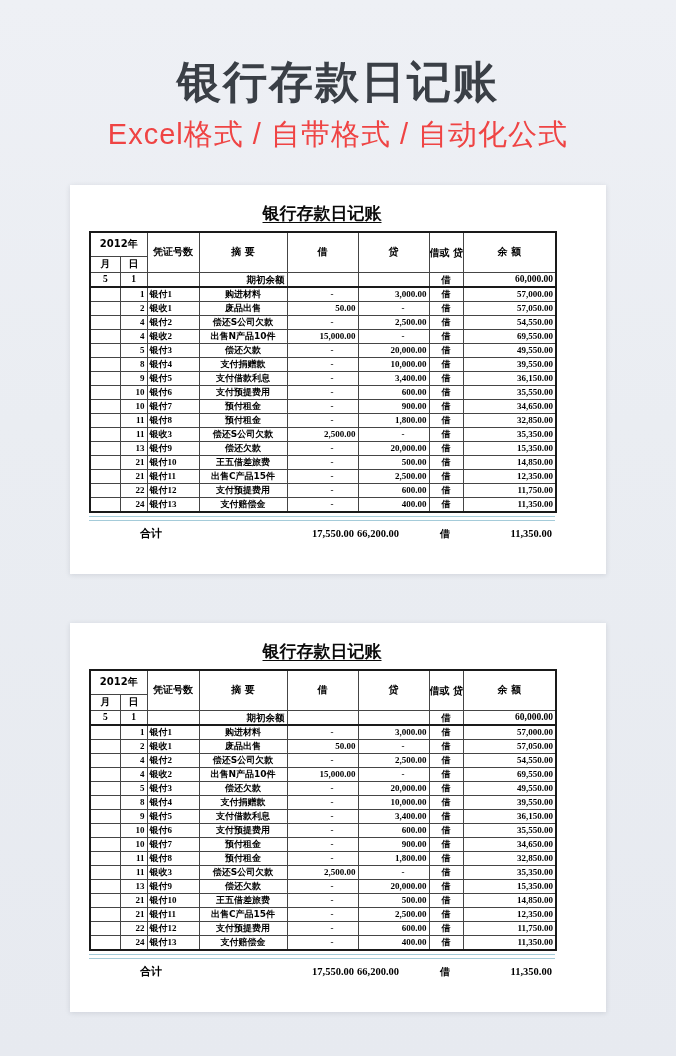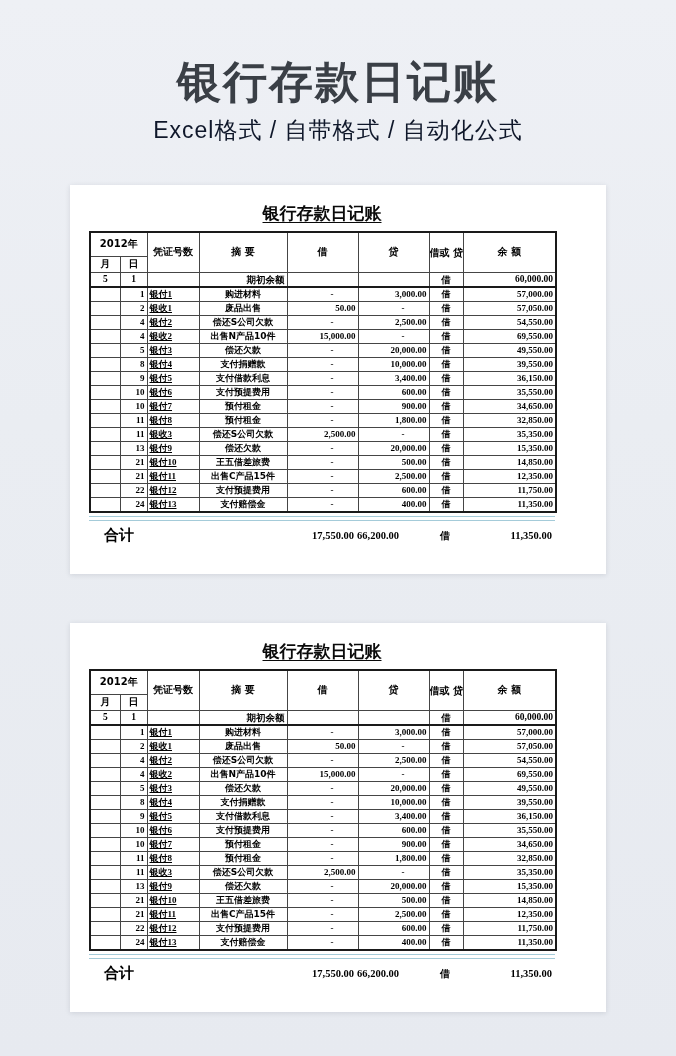--- a/index.html
+++ b/index.html
@@ -8,21 +8,21 @@
     width:676px; height:1056px; overflow:hidden; position:relative;
     background:linear-gradient(180deg,#eef0f5 0%,#eaedf2 40%,#e7eaf0 100%);
     font-family:"Liberation Sans","DejaVu Sans",sans-serif;
   }
   
   .hero { padding-top:56px; text-align:center; }
   .hero-title {
     margin:0; font-size:44px; font-weight:700; color:#3a3f46;
     letter-spacing:2px; line-height:1.2;
   }
-  .hero-subtitle { margin:6px 16px 0; font-size:23px; color:#0f172a; letter-spacing:1px; }
+  .hero-subtitle { margin:6px 16px 0; font-size:29px; color:#ef4444; letter-spacing:1px; }
   
   .card {
     position:absolute; left:70px; width:536px; height:389px; background:#ffffff;
     box-shadow:0 1px 5px rgba(50,60,80,.14);
   }
   .card-1 { top:185px; }
   .card-2 { top:623px; }
   .sheet { padding-left:19px; }
   .sheet-title {
     width:466px; margin:17px 0 6px; text-align:center;
@@ -48,38 +48,38 @@
   .h-year { border-bottom:1px solid #454545 !important; }
   .h-month,.h-day,.h-voucher,.h-summary,.h-debit,.h-credit,.h-dc,.h-balance
     { border-bottom:3px solid #ea7418; }
   .h-dc { white-space:pre-line; line-height:1.15; font-size:9.5px; }
   .h-balance, .c-balance { border-left:3px double #1a1a1a; }
   .journal tbody td { height:14px; line-height:13px; font-size:9px; font-weight:700; }
   tr.opening td { height:15px; font-size:9.5px; border-bottom:2px solid #1a1a1a; }
   tr.opening .c-summary { text-align:right; }
   .c-month { text-align:center; }
   .c-day { text-align:right; padding-right:2px; }
-  .c-voucher { text-align:left;text-decoration:underline; }
+  .c-voucher { text-align:left; }
   .c-summary { text-align:center; font-family:"DejaVu Sans","Liberation Sans",sans-serif; font-size:8.5px; }
   .c-amount, .c-balance { text-align:right; padding-right:3px; }
   .c-dc { text-align:center; font-family:"DejaVu Sans","Liberation Sans",sans-serif; font-size:9px; }
   td.dash { padding-right:24px; }
   tr.opening .center { text-align:center; }
   
   .blue-rule {
     width:466px; height:5px; margin-top:3px;
     border-top:1px solid #a4cbd9; border-bottom:1px solid #a4cbd9;
   }
   .total-row {
     display:flex; width:466px; margin-top:5px; align-items:center;
     font-family:"Liberation Serif","DejaVu Serif",serif;
     font-weight:700; font-size:10.5px; color:#000;
   }
   .t-label { width:109px; padding-left:15px;
-    font-family:Liberation Serif, serif; font-size:15px; }
+    font-family:Liberation Serif, serif; font-size:11px;text-align:center; }
   .t-spacer { width:88px; }
   .t-debit { width:71px; text-align:right; padding-right:3px; }
   .t-credit { width:71px; padding-right:3px; }
   .t-dc { width:34px; text-align:center;
     font-family:"DejaVu Sans","Liberation Sans",sans-serif; font-size:10px; }
   .t-balance { width:93px; text-align:right; padding-right:3px; }
 </style>
 </head>
 <body>
 

